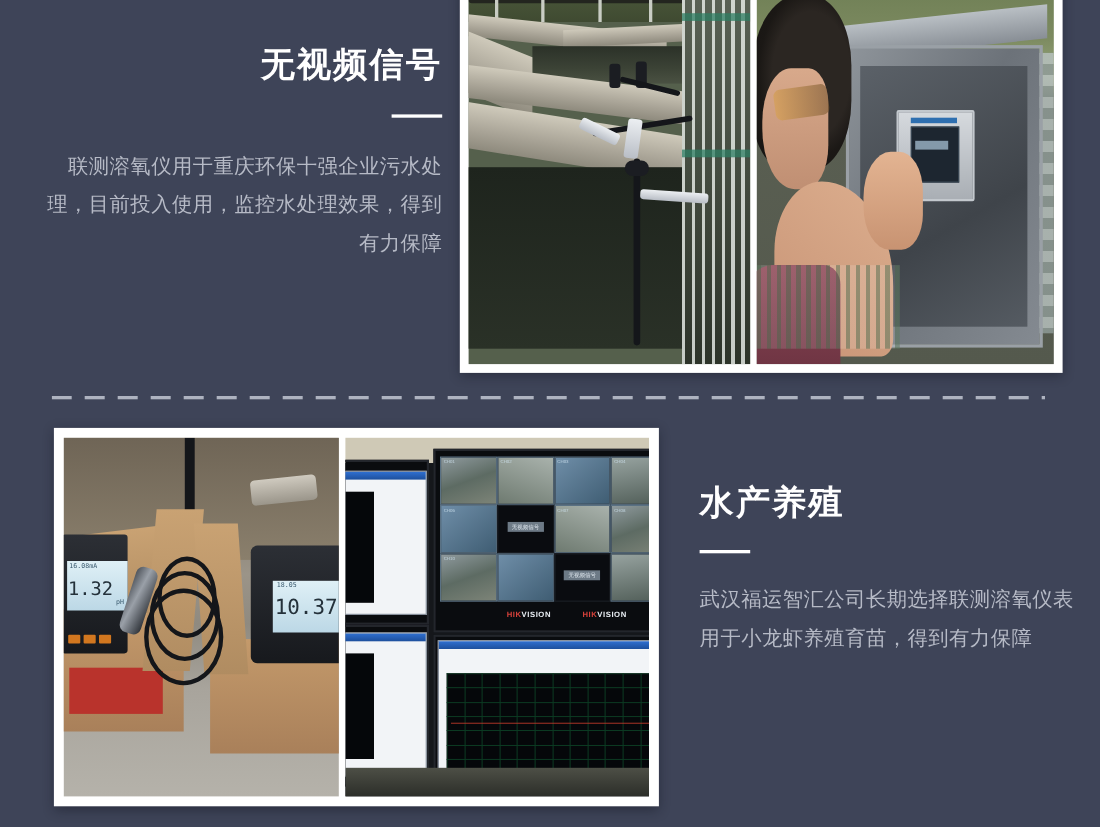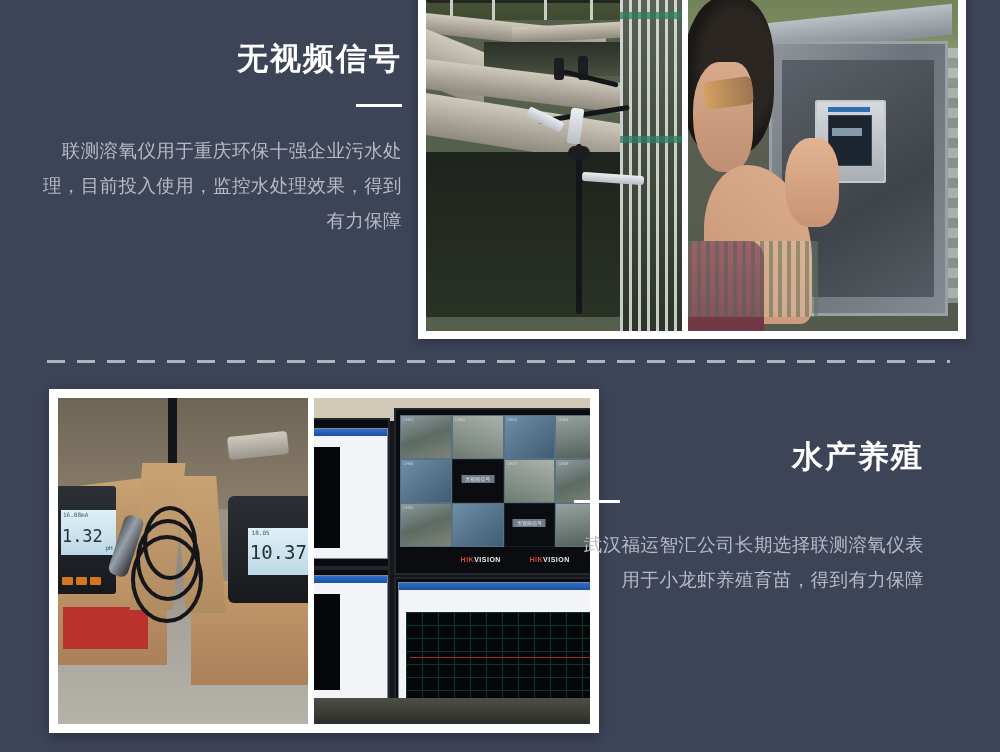--- a/index.html
+++ b/index.html
@@ -25,21 +25,21 @@
     color:#b6bac6;font-size:18.5px;line-height:35px;letter-spacing:.4px;
     margin:0;font-weight:400;
   }
 
   
   #block-top{left:40px;top:42px;width:362px;text-align:right;}
   #block-top .rule{margin:28px 0 0 auto;}
   #block-top .sec-body{margin-top:26px;}
 
   
-  #block-bottom{left:574px;top:440px;width:350px;text-align:right;}
+  #block-bottom{left:636px;top:440px;width:350px;text-align:left;}
   #block-bottom .rule{margin:26px auto 0 0;}
   #block-bottom .sec-body{margin-top:24px;}
 
   
   #divider{
     position:absolute;left:47px;top:360px;width:903px;height:3px;
     background-image:linear-gradient(to right,#aeb3c0 0 18px,transparent 18px 30px);
     background-size:30px 3px;background-repeat:repeat-x;
   }
 

